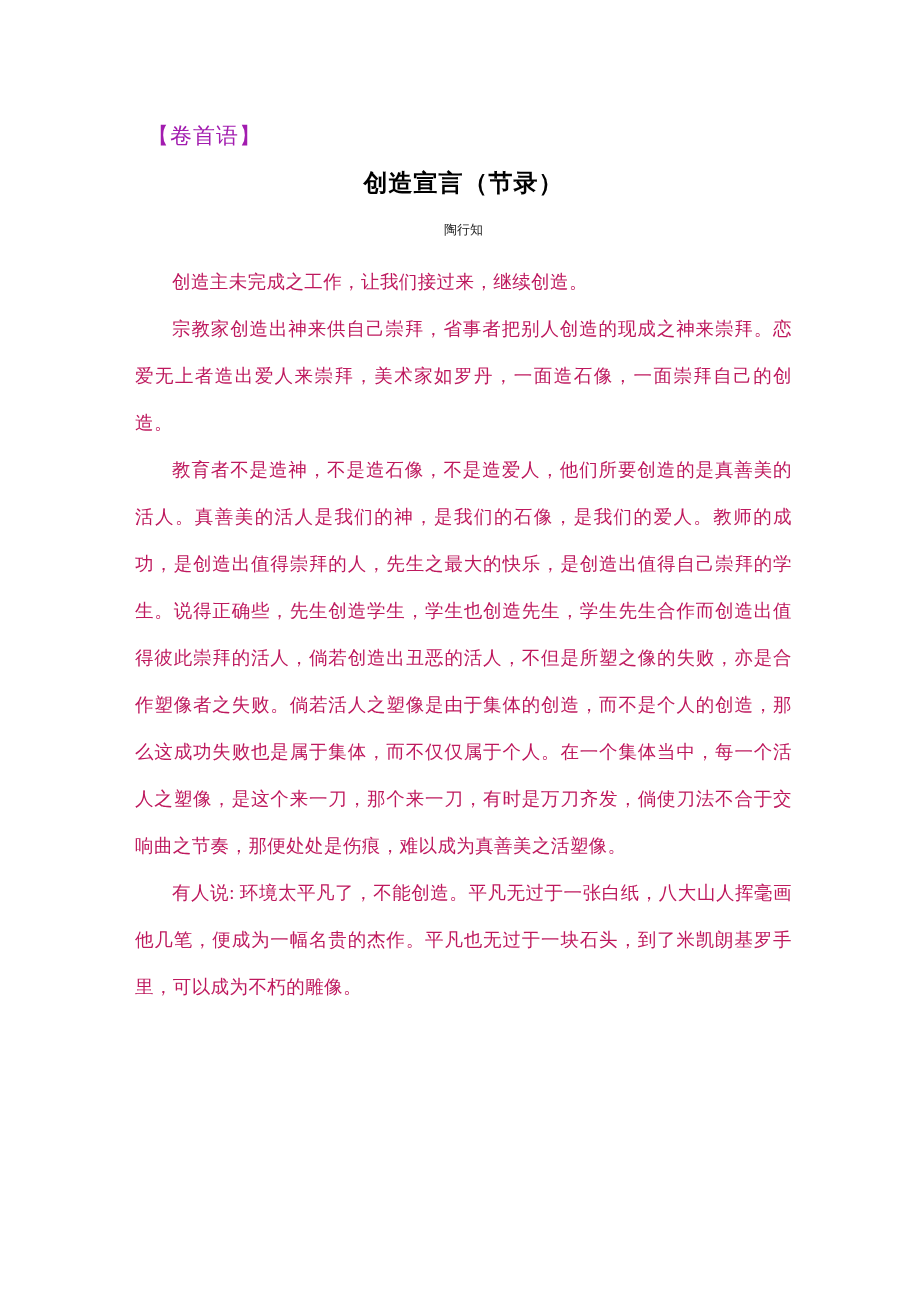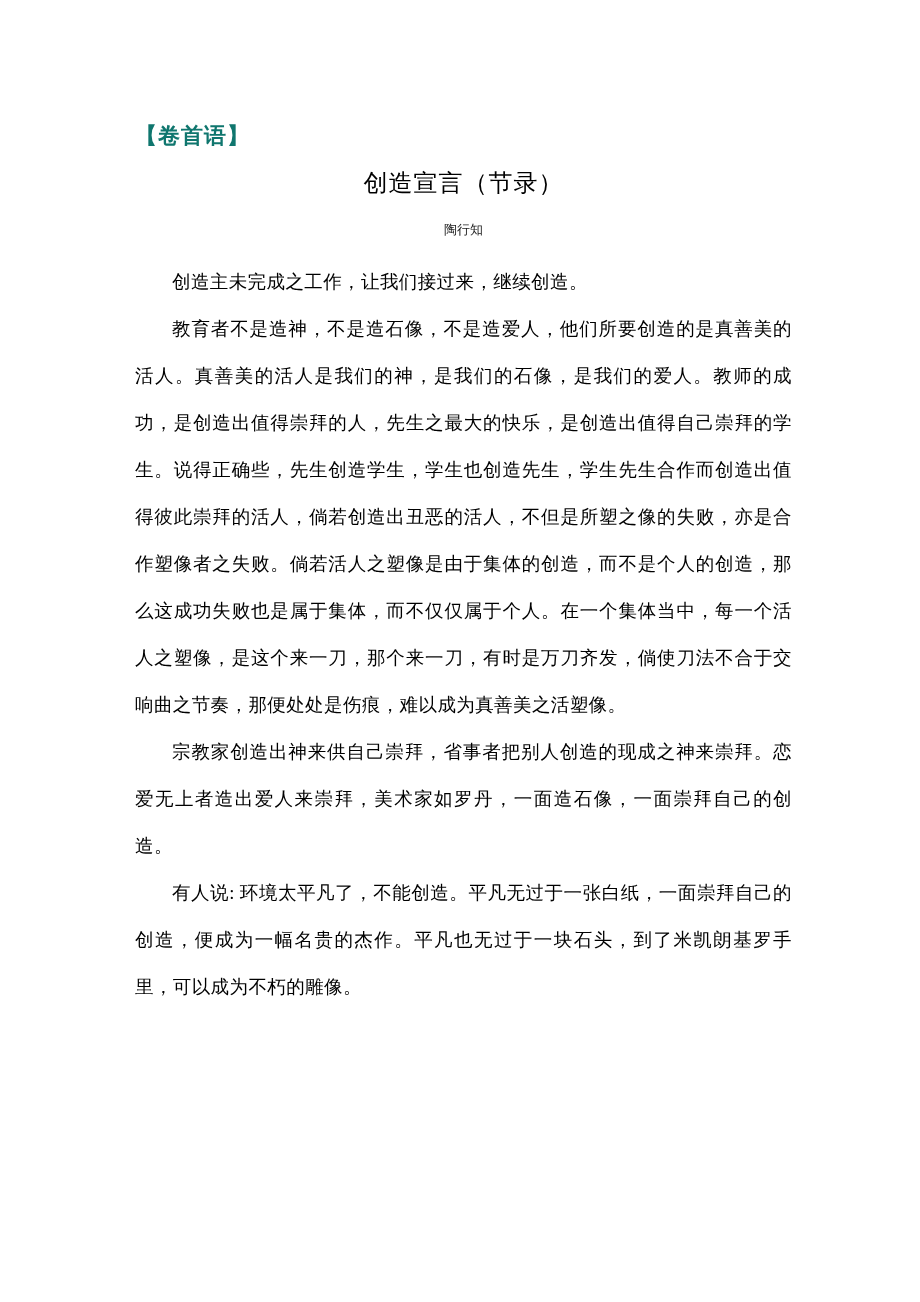--- a/index.html
+++ b/index.html
@@ -16,30 +16,31 @@
   }
   .page {
     box-sizing: border-box;
     width: 920px;
     height: 1302px;
     padding: 112px 128px 0 135px;
     background: #ffffff;
   }
   .section-label {
     font-family: "Liberation Sans", "DejaVu Sans", sans-serif;
-    font-weight: 700;
+    font-weight: 400;
     font-size: 22px;
     line-height: 47px;
-    color: #0f766e;
+    color: #a21caf;
     text-align: left;
     letter-spacing: 1px;
+    margin-left: 12px;
   }
   .article-title {
     font-family: "Liberation Sans", "DejaVu Sans", sans-serif;
-    font-weight: 400;
+    font-weight: 700;
     font-size: 24px;
     line-height: 47px;
     color: #000000;
     text-align: center;
     margin: 0;
     letter-spacing: 1px;
   }
   .article-author {
     font-size: 13px;
     line-height: 47px;
@@ -49,33 +50,33 @@
   .article-body {
     margin-top: 6px;
   }
   .article-body p {
     margin: 0;
     font-size: 18.5px;
     line-height: 47px;
     text-align: justify;
     text-justify: inter-character;
     text-indent: 2em;
-    color: #000000;
+    color: #be185d;
     letter-spacing: 0.4px;
   }
 </style>
 </head>
 <body>
 
 <div class="page">
   <div class="section-label">【卷首语】</div>
 
   <h1 class="article-title">创造宣言（节录）</h1>
 
   <div class="article-author">陶行知</div>
 
   <div class="article-body">
       <p>创造主未完成之工作，让我们接过来，继续创造。</p>
+      <p>宗教家创造出神来供自己崇拜，省事者把别人创造的现成之神来崇拜。恋爱无上者造出爱人来崇拜，美术家如罗丹，一面造石像，一面崇拜自己的创造。</p>
       <p>教育者不是造神，不是造石像，不是造爱人，他们所要创造的是真善美的活人。真善美的活人是我们的神，是我们的石像，是我们的爱人。教师的成功，是创造出值得崇拜的人，先生之最大的快乐，是创造出值得自己崇拜的学生。说得正确些，先生创造学生，学生也创造先生，学生先生合作而创造出值得彼此崇拜的活人，倘若创造出丑恶的活人，不但是所塑之像的失败，亦是合作塑像者之失败。倘若活人之塑像是由于集体的创造，而不是个人的创造，那么这成功失败也是属于集体，而不仅仅属于个人。在一个集体当中，每一个活人之塑像，是这个来一刀，那个来一刀，有时是万刀齐发，倘使刀法不合于交响曲之节奏，那便处处是伤痕，难以成为真善美之活塑像。</p>
-      <p>宗教家创造出神来供自己崇拜，省事者把别人创造的现成之神来崇拜。恋爱无上者造出爱人来崇拜，美术家如罗丹，一面造石像，一面崇拜自己的创造。</p>
-      <p>有人说: 环境太平凡了，不能创造。平凡无过于一张白纸，一面崇拜自己的创造，便成为一幅名贵的杰作。平凡也无过于一块石头，到了米凯朗基罗手里，可以成为不朽的雕像。</p>
+      <p>有人说: 环境太平凡了，不能创造。平凡无过于一张白纸，八大山人挥毫画他几笔，便成为一幅名贵的杰作。平凡也无过于一块石头，到了米凯朗基罗手里，可以成为不朽的雕像。</p>
     </div>
 </div>
 
 </body></html>

